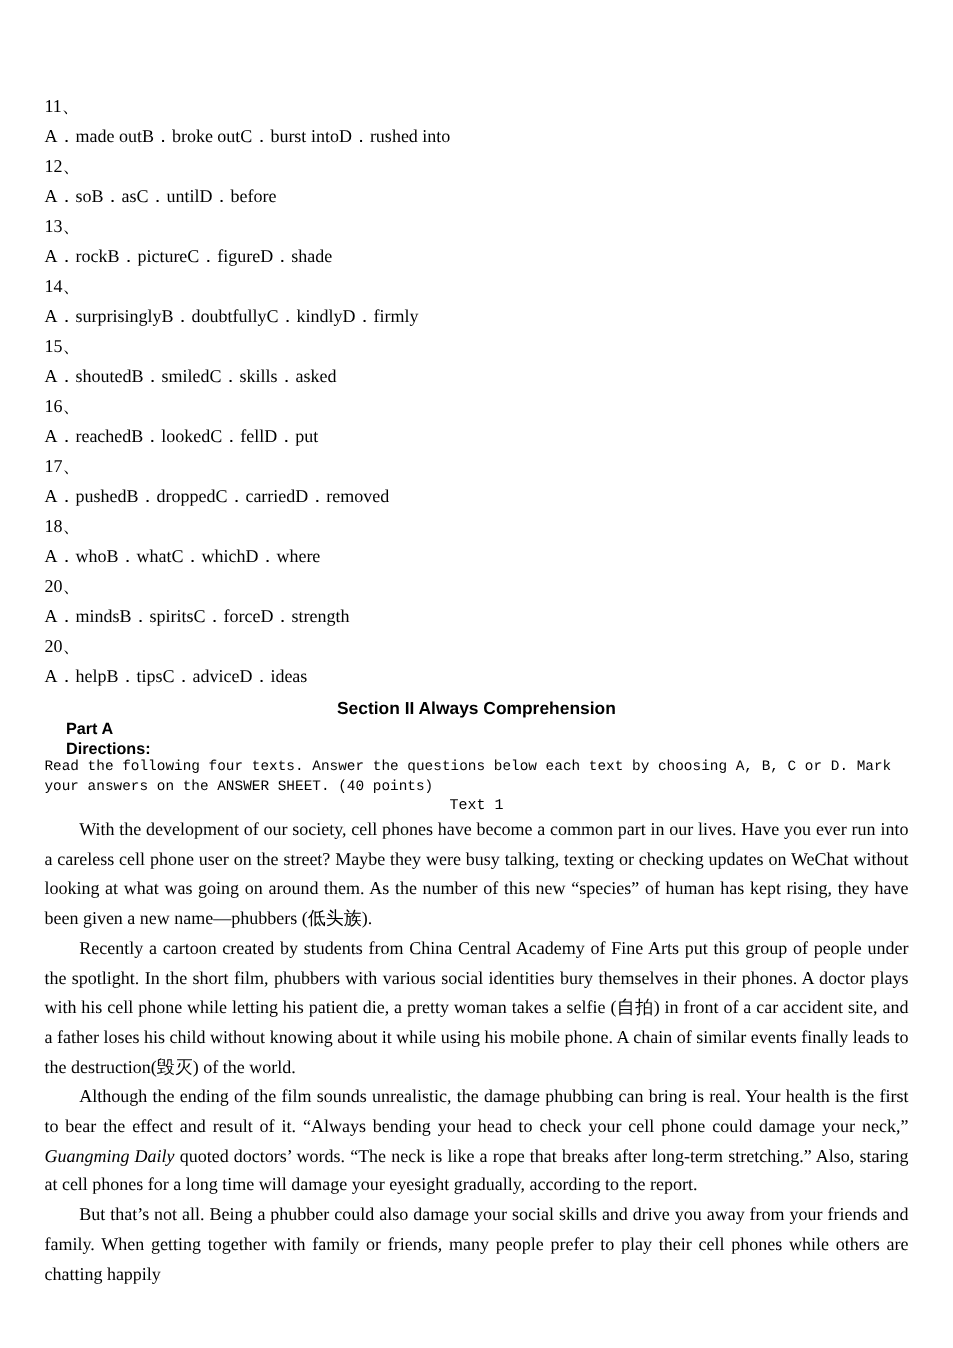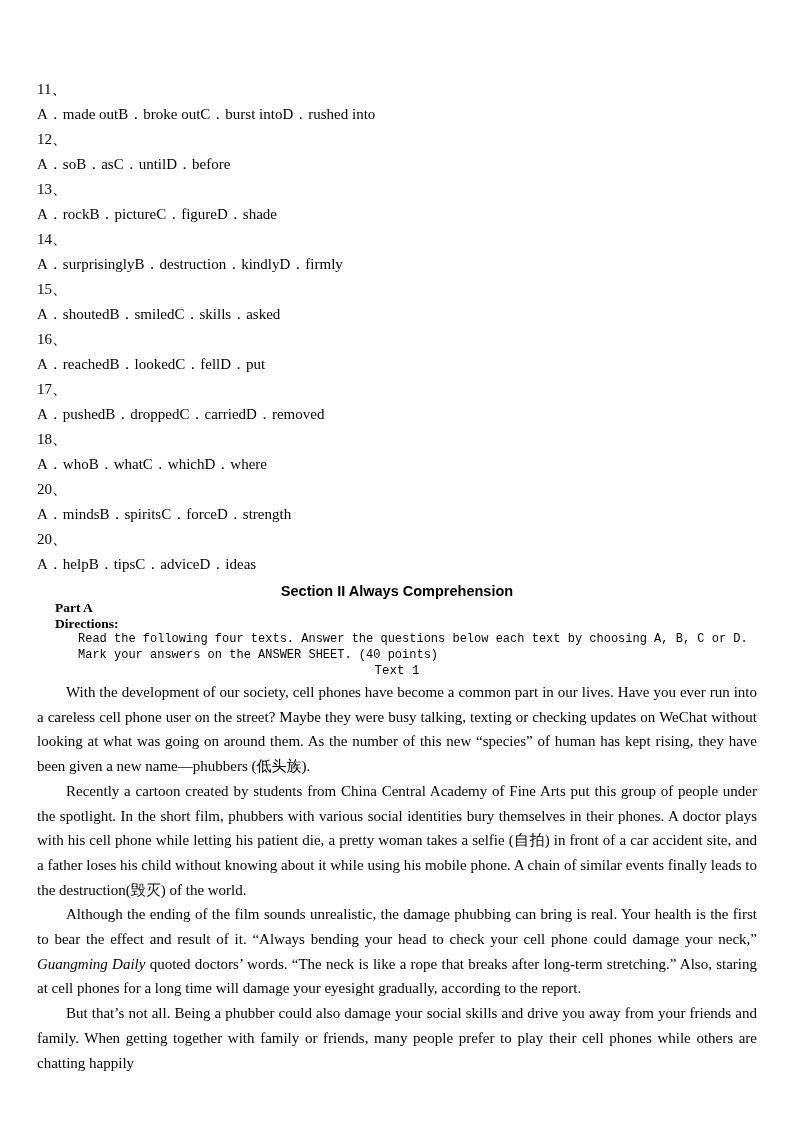--- a/index.html
+++ b/index.html
@@ -12,26 +12,26 @@
   
   .questions{font-size:15px;line-height:25px}
   .q-num,.q-opts{white-space:nowrap}
   
   .section-title{
     font-family:"Liberation Sans","DejaVu Sans",sans-serif;
     font-weight:700;font-size:14.5px;line-height:17px;
     text-align:center;margin-top:6px;
   }
   .part-label,.directions-label{
-    font-family:Liberation Serif, serif;
+    font-family:Liberation Sans, sans-serif;
     font-weight:700;font-size:13.5px;line-height:16px;padding-left:18px;
   }
   .directions-text{
     font-family:"Liberation Mono","DejaVu Sans Mono",monospace;
-    font-size:12px;line-height:15.5px;margin-left:41px;
+    font-size:12px;line-height:15.5px;
   }
   .text-title{
     font-family:Liberation Mono, monospace;
     font-size:12.5px;line-height:17px;text-align:center;
   }
   
   .passage{font-size:15px;line-height:24.7px;text-align:justify}
   .passage p{text-indent:29px}
   .cite{font-style:italic}
 </style>
@@ -48,21 +48,21 @@
     <div class="q">
       <div class="q-num">12、</div>
       <div class="q-opts">A．soB．asC．untilD．before</div>
     </div>
     <div class="q">
       <div class="q-num">13、</div>
       <div class="q-opts">A．rockB．pictureC．figureD．shade</div>
     </div>
     <div class="q">
       <div class="q-num">14、</div>
-      <div class="q-opts">A．surprisinglyB．destruction．kindlyD．firmly</div>
+      <div class="q-opts">A．surprisinglyB．doubtfullyC．kindlyD．firmly</div>
     </div>
     <div class="q">
       <div class="q-num">15、</div>
       <div class="q-opts">A．shoutedB．smiledC．skills．asked</div>
     </div>
     <div class="q">
       <div class="q-num">16、</div>
       <div class="q-opts">A．reachedB．lookedC．fellD．put</div>
     </div>
     <div class="q">

